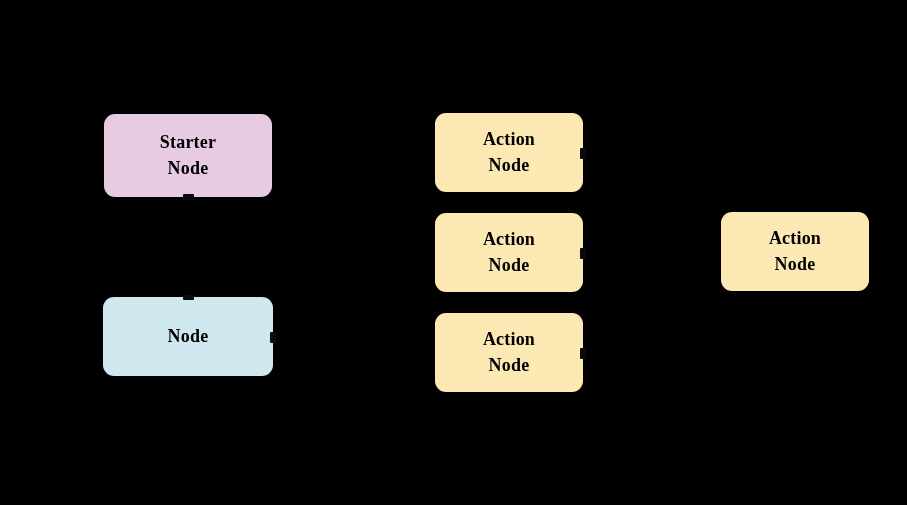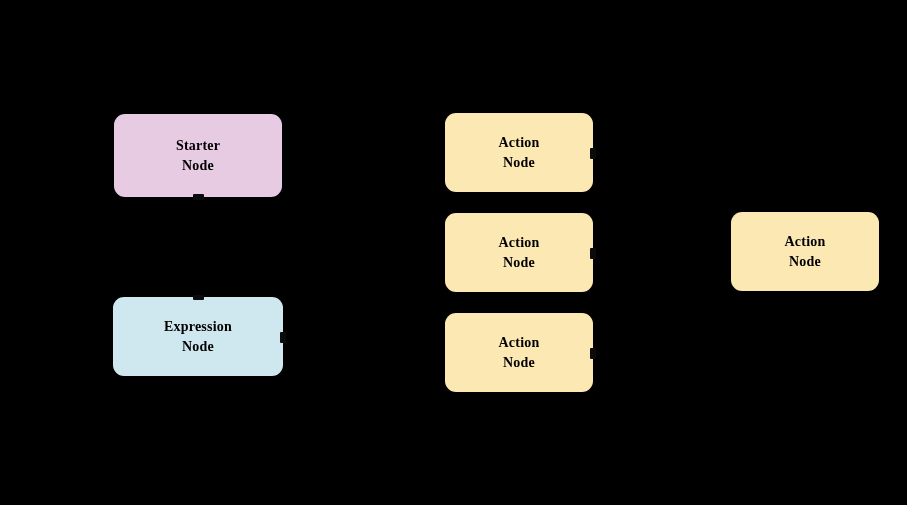--- a/index.html
+++ b/index.html
@@ -34,25 +34,24 @@
     position: absolute;
     box-sizing: border-box;
     border-radius: 11px;
     display: flex;
     flex-direction: column;
     align-items: center;
     justify-content: center;
     text-align: center;
     color: #000000;
     font-weight: bold;
-    font-size: 14px;
+    font-size: 18px;
     line-height: 1.42;
     letter-spacing: 0.2px;
     user-select: none;
-    margin-left: 10px;
   }
 
   .node .line {
     display: block;
     white-space: nowrap;
   }
 
   
   .nub {
     position: absolute;
@@ -96,21 +95,20 @@
     </g>
   </svg>
 
   <div class="node" style="left:104px; top:114px; width:168px; height:83px; background:#e6cbe3;">
     <span class="line">Starter</span>
     <span class="line">Node</span>
     <span class="nub nub-bottom"></span>
   </div>
 
   <div class="node" style="left:103px; top:297px; width:170px; height:79px; background:#cfe8ef;">
-    <span class="line">Expression</span>
     <span class="line">Node</span>
     <span class="nub nub-right"></span>
     <span class="nub nub-top"></span>
   </div>
 
   <div class="node" style="left:435px; top:113px; width:148px; height:79px; background:#fce8b2;">
     <span class="line">Action</span>
     <span class="line">Node</span>
     <span class="nub nub-right"></span>
   </div>

